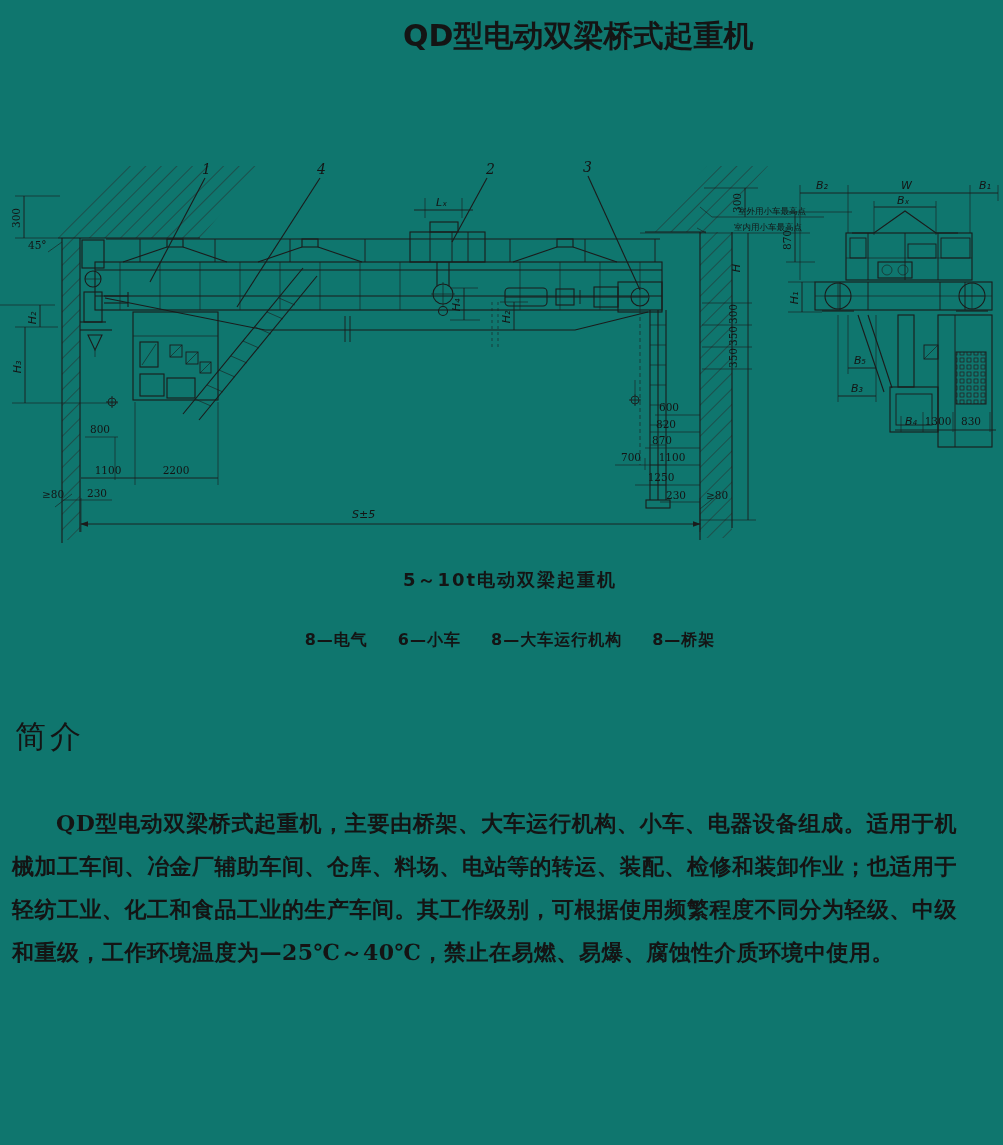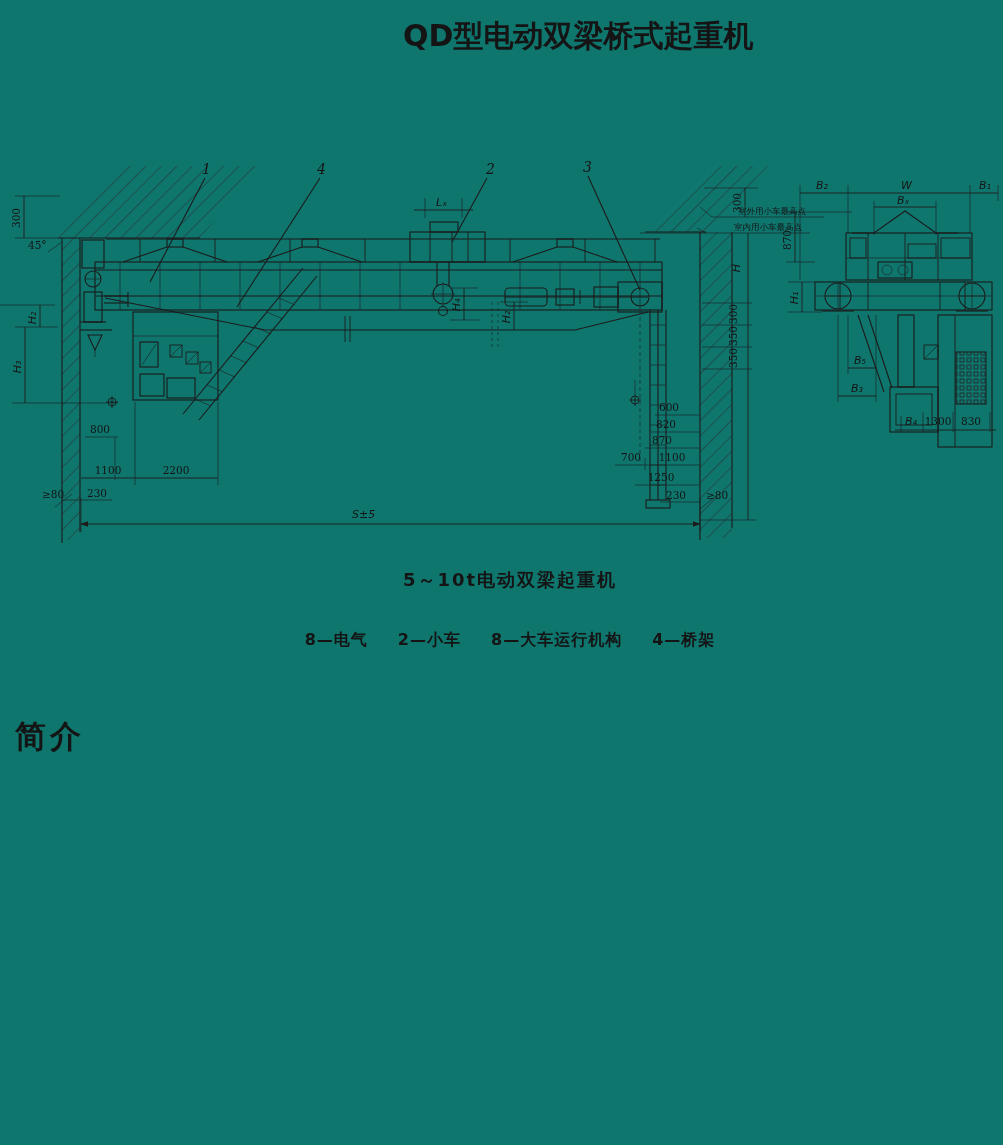--- a/index.html
+++ b/index.html
@@ -5,21 +5,21 @@
   html,body{margin:0;padding:0;background:#e8e8e6;}
   .page{position:relative;width:1003px;height:1145px;background:#0f766e;color:#141414;
         font-family:"DejaVu Sans",sans-serif;overflow:hidden;}
   .title{position:absolute;top:16px;left:403px;margin:0;font-size:30px;font-weight:bold;
          letter-spacing:0px;white-space:nowrap;}
   svg.figure{position:absolute;top:145px;left:0;width:1003px;height:410px;}
   .caption{position:absolute;top:568px;left:0;width:1020px;text-align:center;
            font-size:18px;font-weight:bold;letter-spacing:2px;}
   .legend{position:absolute;top:630px;left:0;width:1020px;display:flex;justify-content:center;
           gap:30px;font-size:16px;font-weight:bold;letter-spacing:1px;}
-  .intro-heading{position:absolute;top:716px;left:15px;margin:0;font-size:31px;font-weight:bold;letter-spacing:4px;}
+  .intro-heading{position:absolute;top:716px;left:15px;margin:0;font-size:31px;font-weight:normal;letter-spacing:4px;}
   .body-text{position:absolute;top:802px;left:12px;width:945px;}
   .body-text p{margin:0;font-family:"DejaVu Serif","DejaVu Sans",serif;font-weight:600;
                font-size:22px;line-height:43px;text-align:justify;text-indent:2em;letter-spacing:0.5px;}
   
   .ln{stroke:#1b1b1b;fill:none;stroke-width:1.1;}
   .tn{stroke:#1b1b1b;fill:none;stroke-width:0.6;}
   .tk{stroke:#1b1b1b;fill:none;stroke-width:0.9;}
   .sn{font:10.5px "DejaVu Serif",serif;fill:#141414;}
   .si{font:italic 11px "DejaVu Sans",sans-serif;fill:#141414;}
   .sc{font:italic 14px "DejaVu Serif",serif;fill:#141414;}
@@ -405,23 +405,24 @@
         <text class="sn" x="938" y="425" text-anchor="middle">1300</text>
         <text class="sn" x="971" y="425" text-anchor="middle">830</text>
       </g>
     </g>
   </svg>
 
   <div class="caption">5～10t电动双梁起重机</div>
 
   <div class="legend">
     <span>8—电气</span>
-    <span>2—小车</span>
+    <span>6—小车</span>
     <span>8—大车运行机构</span>
-    <span>4—桥架</span>
+    <span>8—桥架</span>
   </div>
 
   <h2 class="intro-heading">简介</h2>
 
   <div class="body-text">
+    <p>QD型电动双梁桥式起重机，主要由桥架、大车运行机构、小车、电器设备组成。适用于机械加工车间、冶金厂辅助车间、仓库、料场、电站等的转运、装配、检修和装卸作业；也适用于轻纺工业、化工和食品工业的生产车间。其工作级别，可根据使用频繁程度不同分为轻级、中级和重级，工作环境温度为—25℃～40℃，禁止在易燃、易爆、腐蚀性介质环境中使用。</p>
   </div>
 
 </div>
 
 </body></html>

